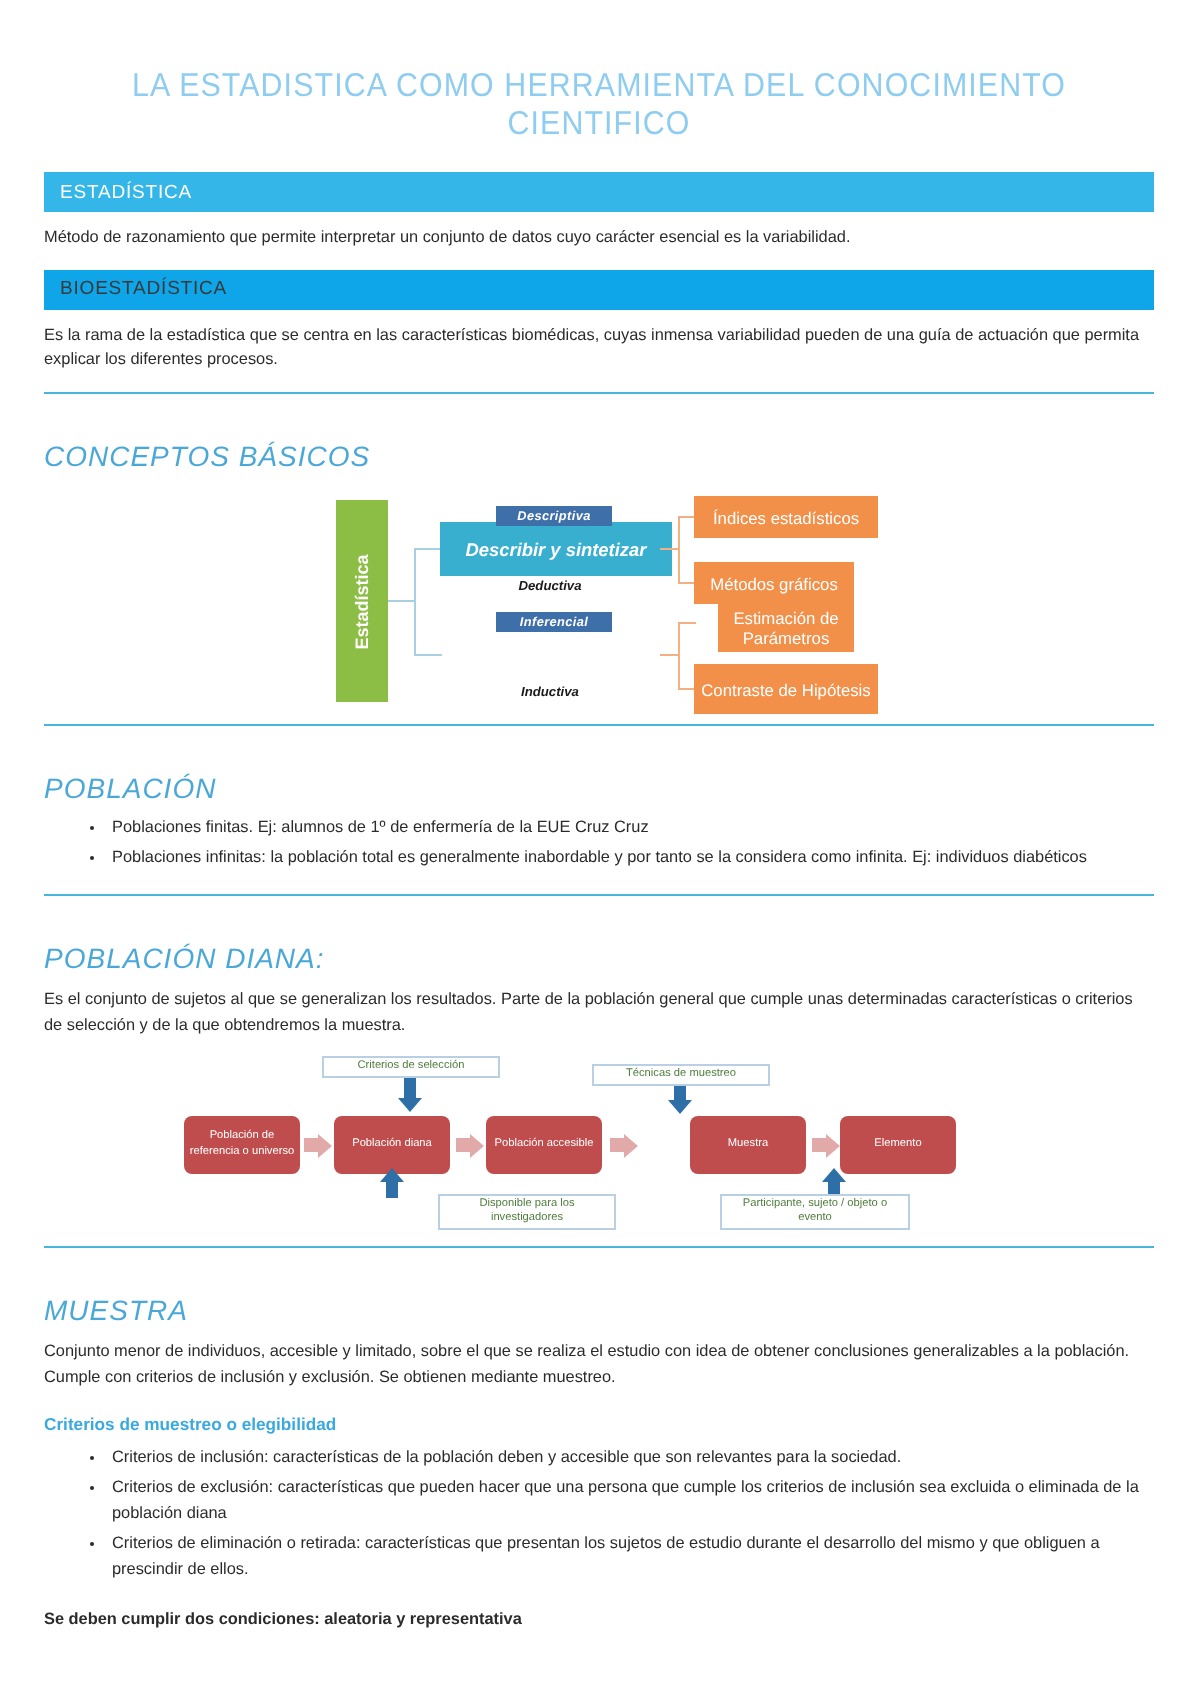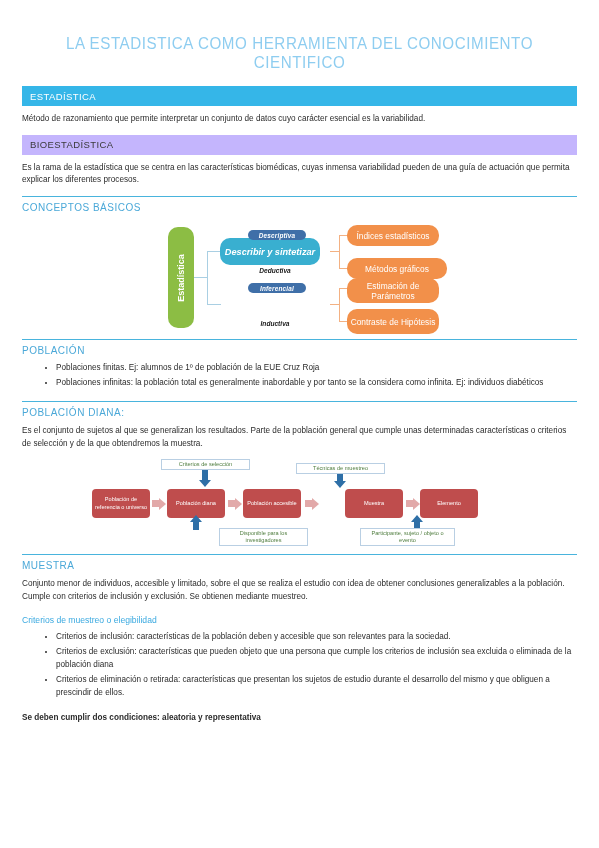--- a/index.html
+++ b/index.html
@@ -30,29 +30,30 @@
   .band{
     margin:0 22px;
     box-sizing:border-box;
     height:20px;
     display:flex;align-items:center;
     padding-left:8px;
     font-size:9.5px;
     letter-spacing:.4px;
   }
   .band.solid{background:#35b6e8;color:#ffffff;}
-  .band.pale{background:#c4b5fd;color:#3a3a3a;}
+  .band.pale{background:#0ea5e9;color:#3a3a3a;}
 
   .rule-head{
     margin:0 22px;
     border-top:1.6px solid #49b4dd;
-    padding-top:5px;
+    padding-top:23px;
     color:#4aa8d8;
-    font-size:10px;
+    font-size:14px;
     letter-spacing:.5px;
+    font-style:italic;
   }
 
   .para{
     margin:7px 22px 0 22px;
     font-size:8.2px;
     line-height:1.55;
     color:#2b2b2b;
   }
   .gap{height:9px;}
 
@@ -62,26 +63,26 @@
     font-size:8.2px;
     line-height:1.58;
     color:#2b2b2b;
   }
   ul.bul li{margin-bottom:2px;}
 
   .sub-blue{
     margin:11px 22px 0 22px;
     color:#3aa9e0;
     font-size:8.6px;
-    font-weight:normal;
+    font-weight:bold;
   }
 
   
   .diag1{position:relative;width:599px;height:122px;margin-top:4px;}
-  .d1 {position:absolute;box-sizing:border-box;border-radius:10px;}
+  .d1 {position:absolute;box-sizing:border-box;}
   .est-bar{
     left:168px;top:10px;width:26px;height:101px;
     background:#8cbd44;
     color:#ffffff;
     display:flex;align-items:center;justify-content:center;
     font-size:9px;font-weight:bold;
   }
   .est-bar span{transform:rotate(-90deg);white-space:nowrap;display:block;}
 
   .teal-box{
@@ -150,46 +151,46 @@
 
     <div class="d1 est-bar">
       <span>Estadística</span>
     </div>
 
     <div class="cn" style="left:194px;top:60px;width:14px;height:1.2px;"></div>
     <div class="cn" style="left:207px;top:34px;width:1.2px;height:53px;"></div>
     <div class="cn" style="left:207px;top:34px;width:14px;height:1.2px;"></div>
     <div class="cn" style="left:207px;top:87px;width:14px;height:1.2px;"></div>
 
-    <div class="d1 teal-box" style="left:220px;top:21px;width:100px;height:27px;">Describir y sintetizar</div>
+    <div class="d1 teal-box" style="left:220px;top:21px;width:116px;height:27px;">Describir y sintetizar</div>
     <div class="d1 navy-tag" style="left:248px;top:13px;width:58px;height:10px;">Descriptiva</div>
     <div class="d1 caption" style="left:220px;top:50px;width:110px;">Deductiva</div>
 
     <div class="d1 navy-tag" style="left:248px;top:66px;width:58px;height:10px;">Inferencial</div>
     <div class="d1 caption" style="left:220px;top:103px;width:110px;">Inductiva</div>
 
     <div class="cn-o" style="left:330px;top:34px;width:10px;height:1.2px;"></div>
     <div class="cn-o" style="left:339px;top:18px;width:1.2px;height:34px;"></div>
     <div class="cn-o" style="left:339px;top:18px;width:9px;height:1.2px;"></div>
     <div class="cn-o" style="left:339px;top:51px;width:9px;height:1.2px;"></div>
 
     <div class="cn-o" style="left:330px;top:87px;width:10px;height:1.2px;"></div>
     <div class="cn-o" style="left:339px;top:71px;width:1.2px;height:34px;"></div>
     <div class="cn-o" style="left:339px;top:71px;width:9px;height:1.2px;"></div>
     <div class="cn-o" style="left:339px;top:104px;width:9px;height:1.2px;"></div>
 
     <div class="d1 orange-box" style="left:347px;top:8px;width:92px;height:21px;">Índices estadísticos</div>
-    <div class="d1 orange-box" style="left:347px;top:41px;width:100px;height:21px;">Métodos gráficos</div>
-    <div class="d1 orange-box" style="left:347px;top:61px;width:92px;height:25px;">Estimación de Parámetros</div>
+    <div class="d1 orange-box" style="left:347px;top:41px;width:80px;height:21px;">Métodos gráficos</div>
+    <div class="d1 orange-box" style="left:359px;top:61px;width:68px;height:25px;">Estimación de Parámetros</div>
     <div class="d1 orange-box" style="left:347px;top:92px;width:92px;height:25px;">Contraste de Hipótesis</div>
   </div>
 
   <div class="rule-head">POBLACIÓN</div>
   <ul class="bul">
-    <li>Poblaciones finitas. Ej: alumnos de 1º de población de la EUE Cruz Roja</li>
+    <li>Poblaciones finitas. Ej: alumnos de 1º de enfermería de la EUE Cruz Cruz</li>
     <li>Poblaciones infinitas: la población total es generalmente inabordable y por tanto se la considera como infinita. Ej: individuos diabéticos</li>
   </ul>
   <div class="gap"></div>
 
   <div class="rule-head">POBLACIÓN  DIANA:</div>
   <div class="para">Es el conjunto de sujetos al que se generalizan los resultados. Parte de la población general que cumple unas determinadas características o criterios de selección y de la que obtendremos la muestra.</div>
 
   <div class="diag2">
 
     <div class="d2 callout" style="left:161px;top:5px;width:89px;height:11px;">Criterios de selección</div>
@@ -222,18 +223,18 @@
 
     <div class="d2 callout" style="left:219px;top:74px;width:89px;height:18px;">Disponible para los investigadores</div>
     <div class="d2 callout" style="left:360px;top:74px;width:95px;height:18px;">Participante, sujeto / objeto o evento</div>
   </div>
 
   <div class="rule-head">MUESTRA</div>
   <div class="para">Conjunto menor de individuos, accesible y limitado, sobre el que se realiza el estudio con idea de obtener conclusiones generalizables a la población. Cumple con criterios de inclusión y exclusión. Se obtienen mediante muestreo.</div>
   <div class="sub-blue">Criterios de muestreo o elegibilidad</div>
   <ul class="bul">
     <li>Criterios de inclusión: características de  la población deben y accesible que son relevantes para la sociedad.</li>
-    <li>Criterios de exclusión: características que pueden objeto que una persona que cumple los criterios de inclusión sea excluida o eliminada de la población diana</li>
+    <li>Criterios de exclusión: características que pueden hacer que una persona que cumple los criterios de inclusión sea excluida o eliminada de la población diana</li>
     <li>Criterios de eliminación o retirada: características que presentan los sujetos de estudio durante el desarrollo del mismo y que obliguen a prescindir de ellos.</li>
   </ul>
   <div class="para" style="margin-top:12px;font-weight:bold;">Se deben cumplir dos condiciones: aleatoria y representativa</div>
 
 </div>
 
 </body></html>

